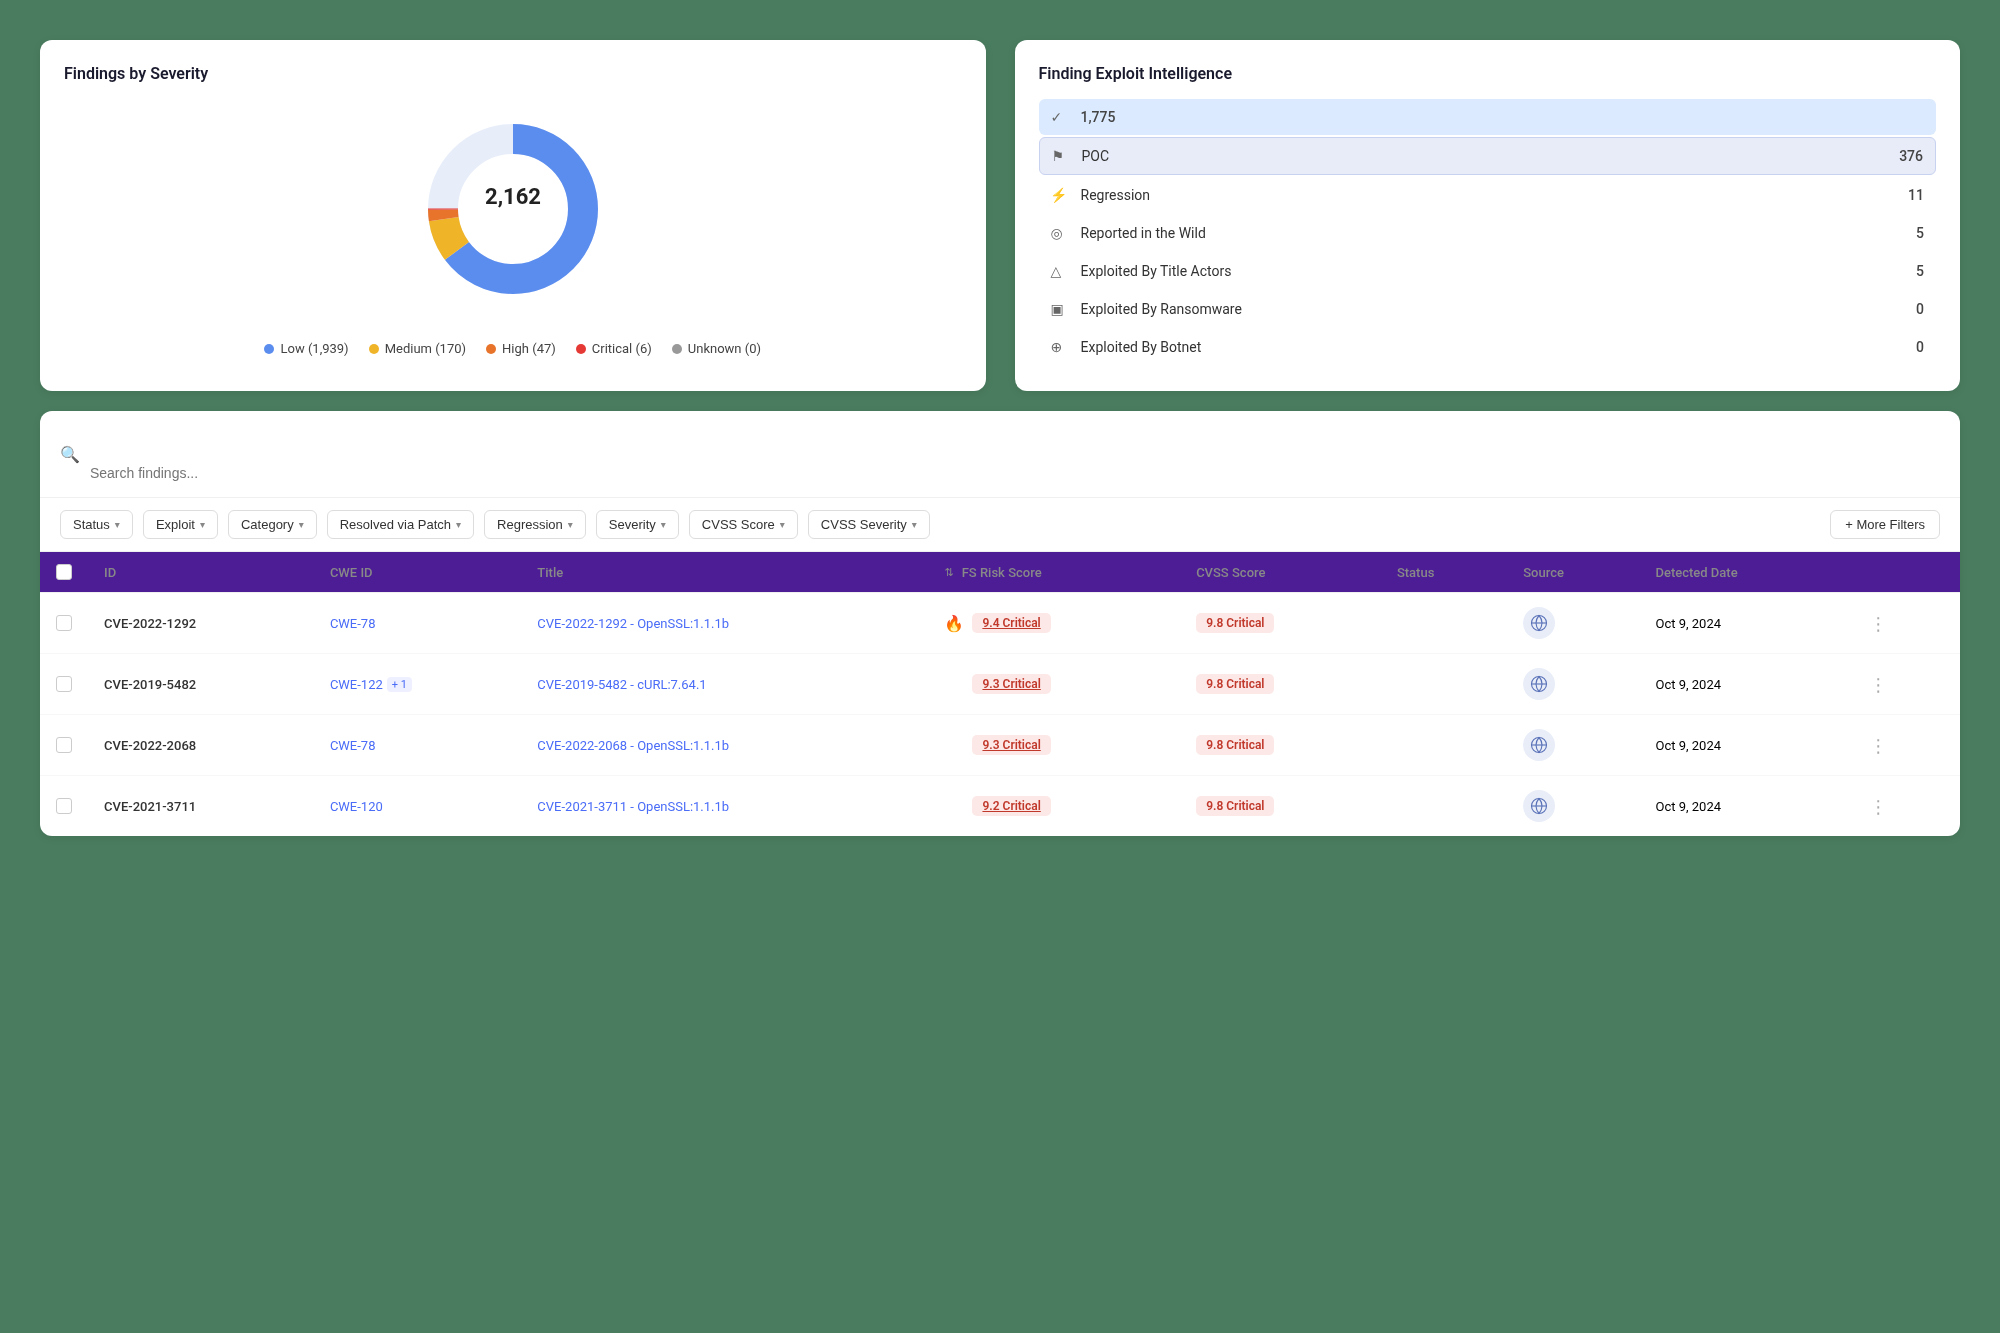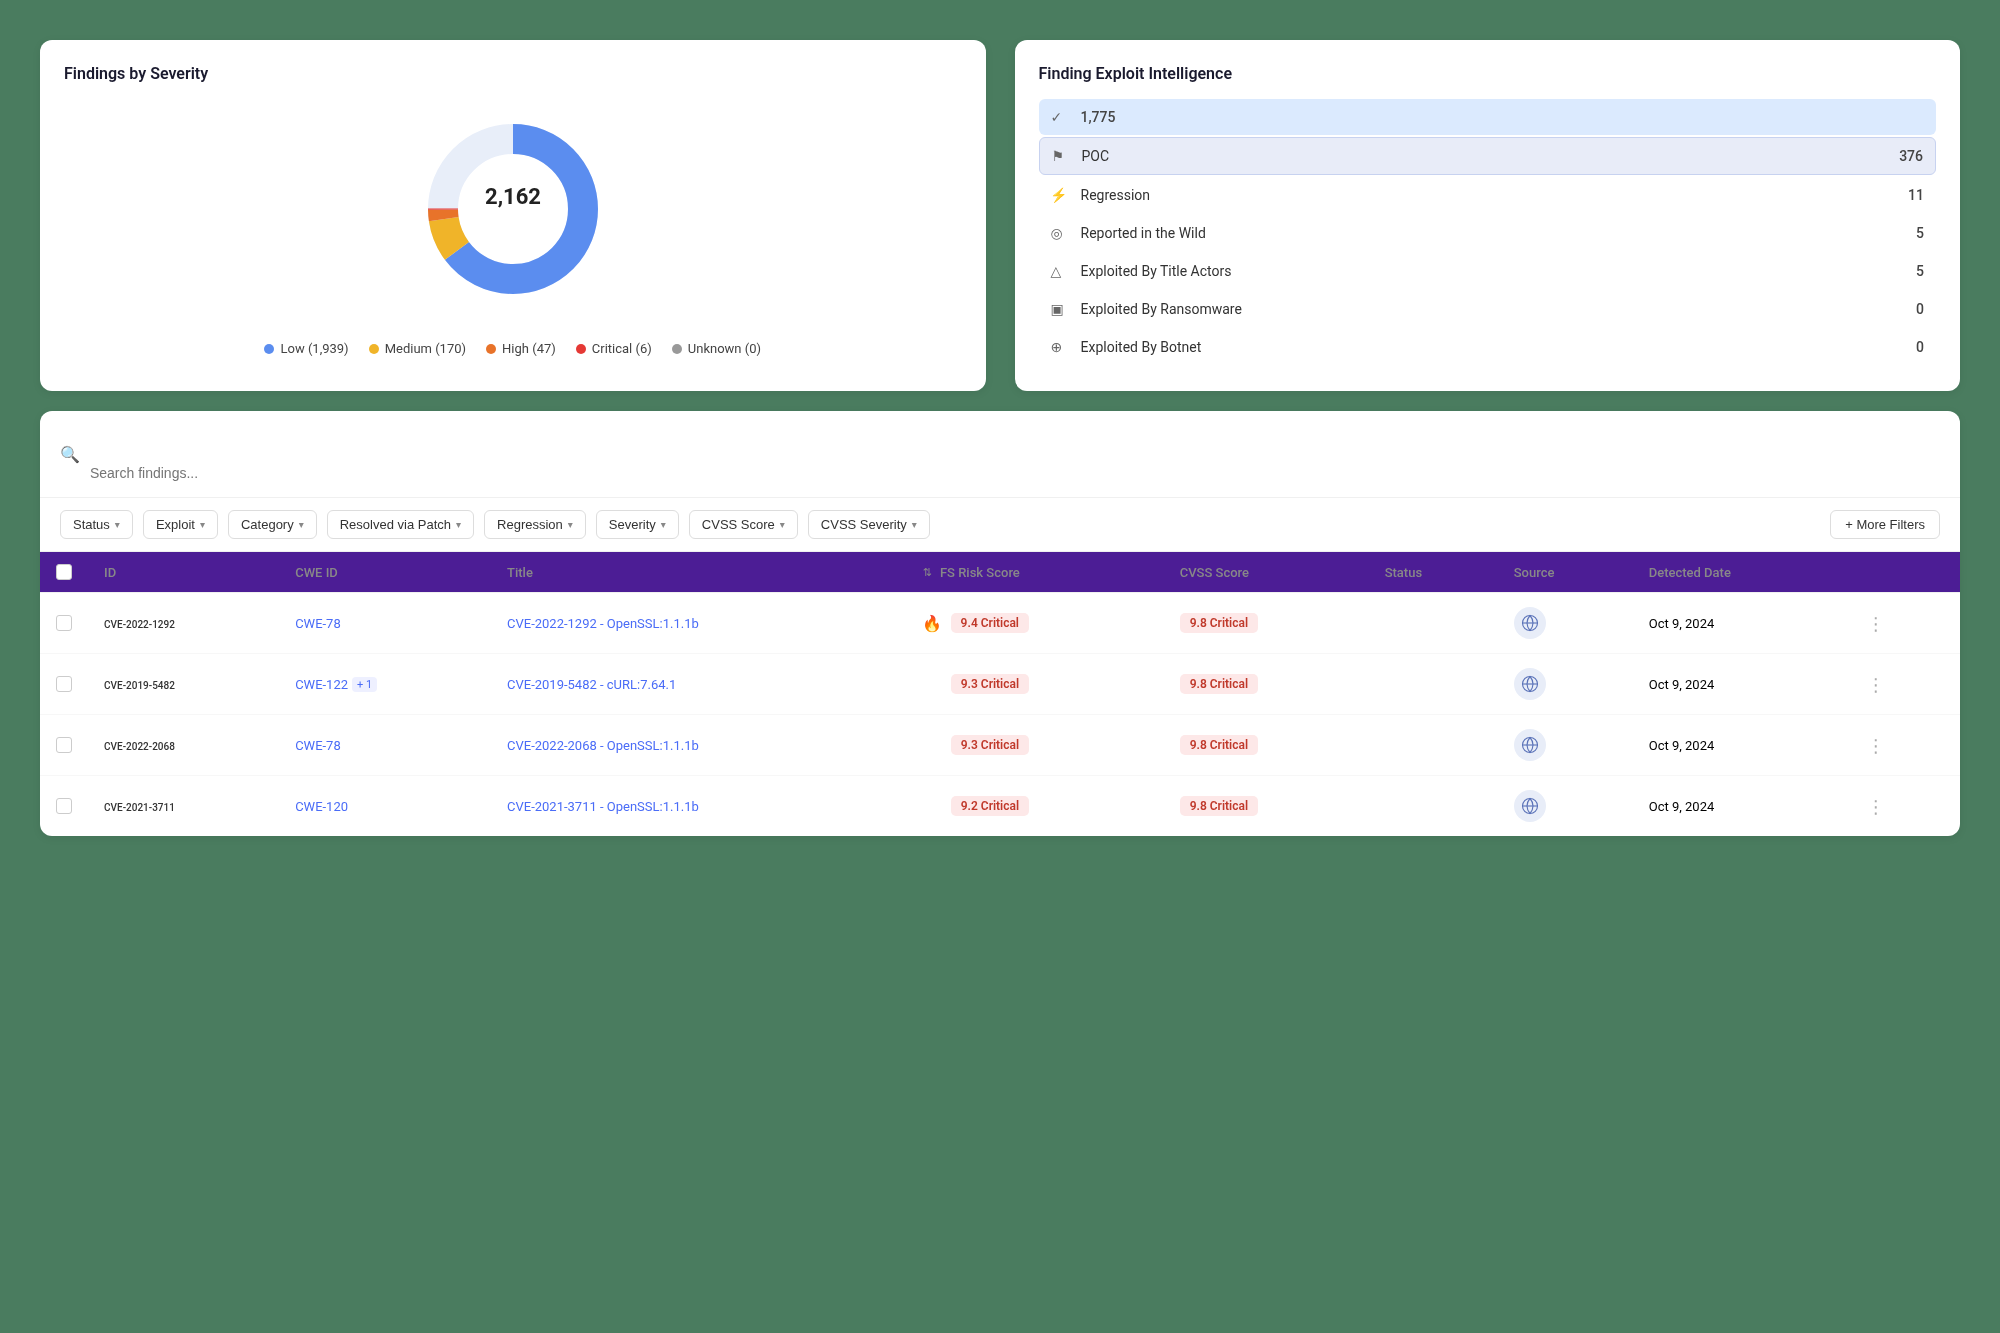--- a/index.html
+++ b/index.html
@@ -223,21 +223,21 @@
       height: 16px;
       border: 1.5px solid #ccc;
       border-radius: 3px;
       cursor: pointer;
       background: #fff;
     }
 
     .cve-id {
       color: #333;
       font-weight: 500;
-      font-size: 10px;
+      font-size: 13px;
     }
 
     .cwe-link {
       color: #4a6cf7;
       text-decoration: none;
       font-size: 13px;
     }
 
     .cwe-badge {
       display: inline-flex;
@@ -260,20 +260,21 @@
     }
 
     .risk-badge {
       display: inline-flex;
       align-items: center;
       gap: 5px;
       padding: 3px 10px;
       border-radius: 5px;
       font-size: 12px;
       font-weight: 600;
+      text-decoration: underline;
     }
 
     .risk-critical {
       background: #fde8e8;
       color: #c0392b;
     }
 
     .cvss-badge {
       display: inline-flex;
       align-items: center;

